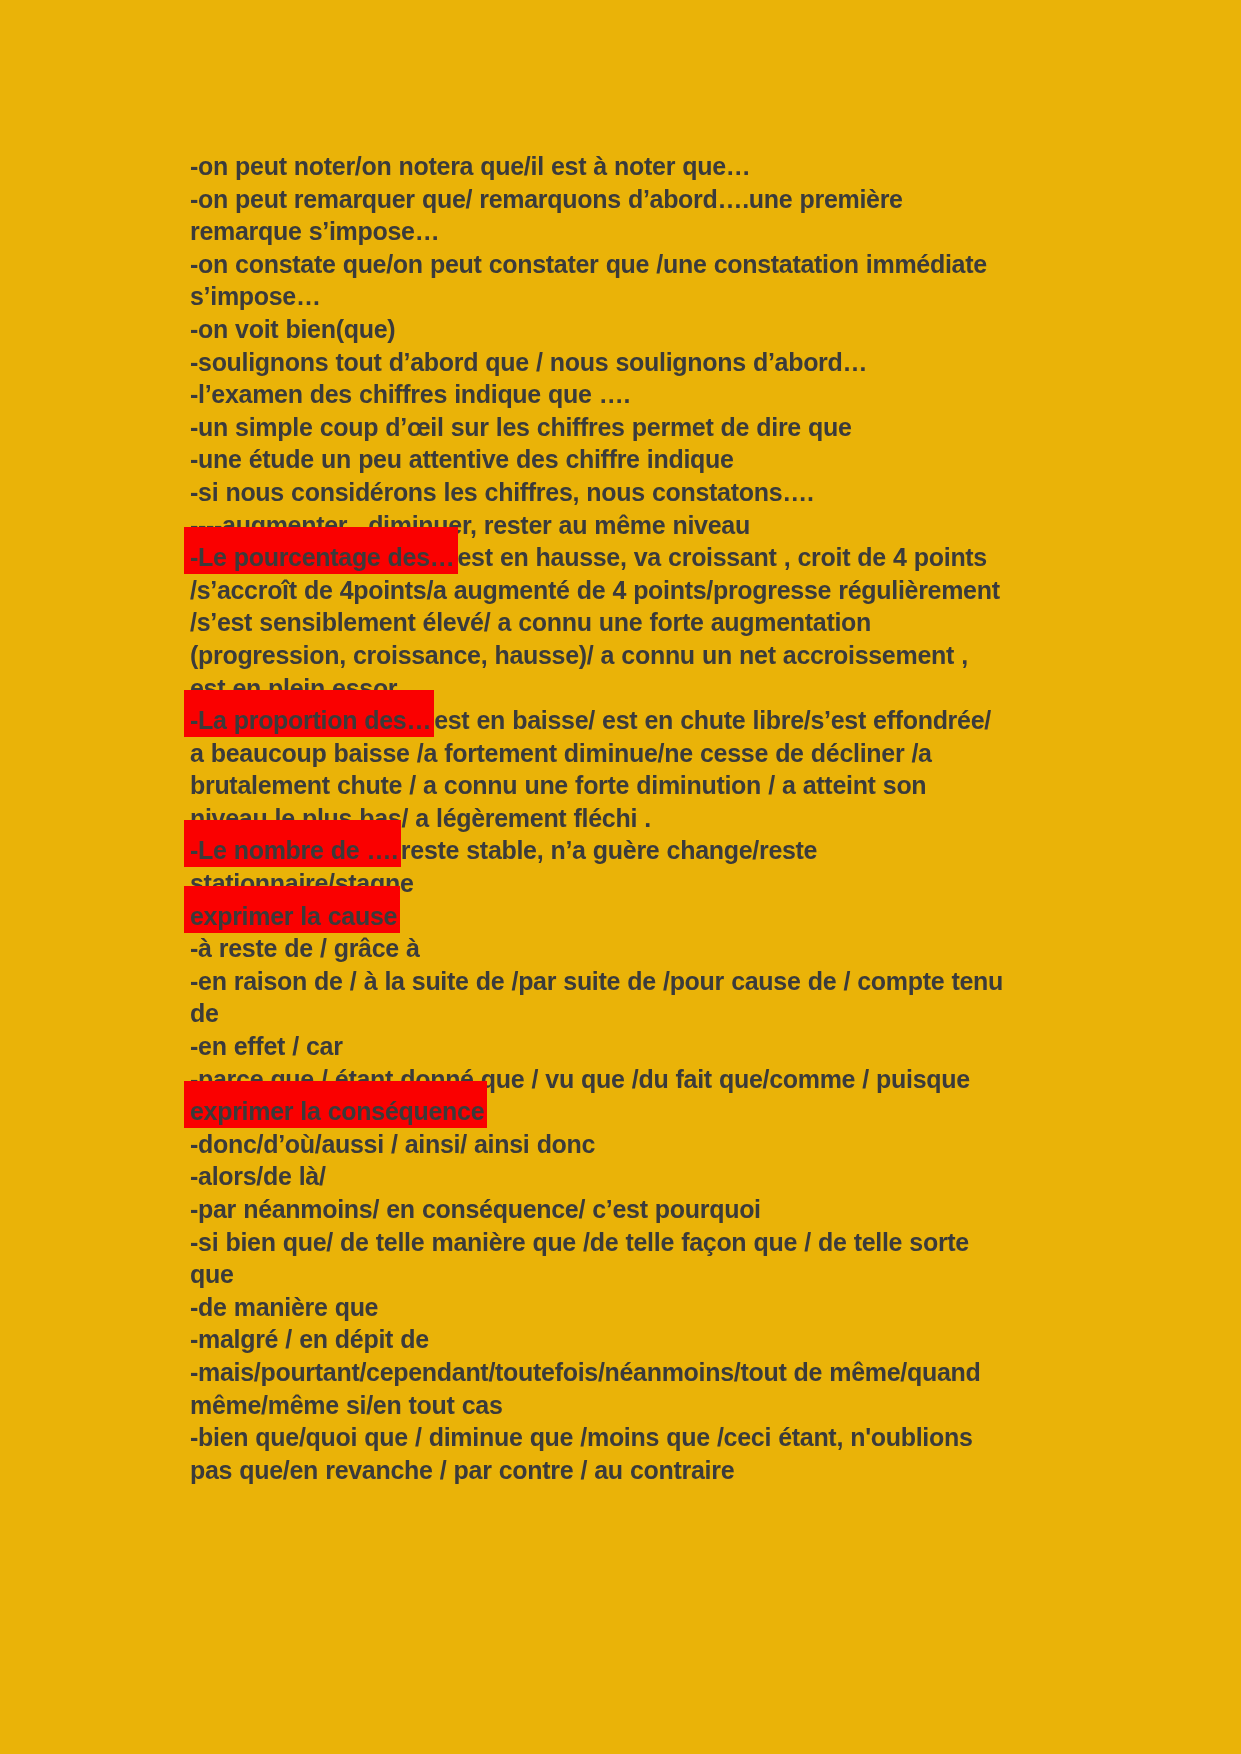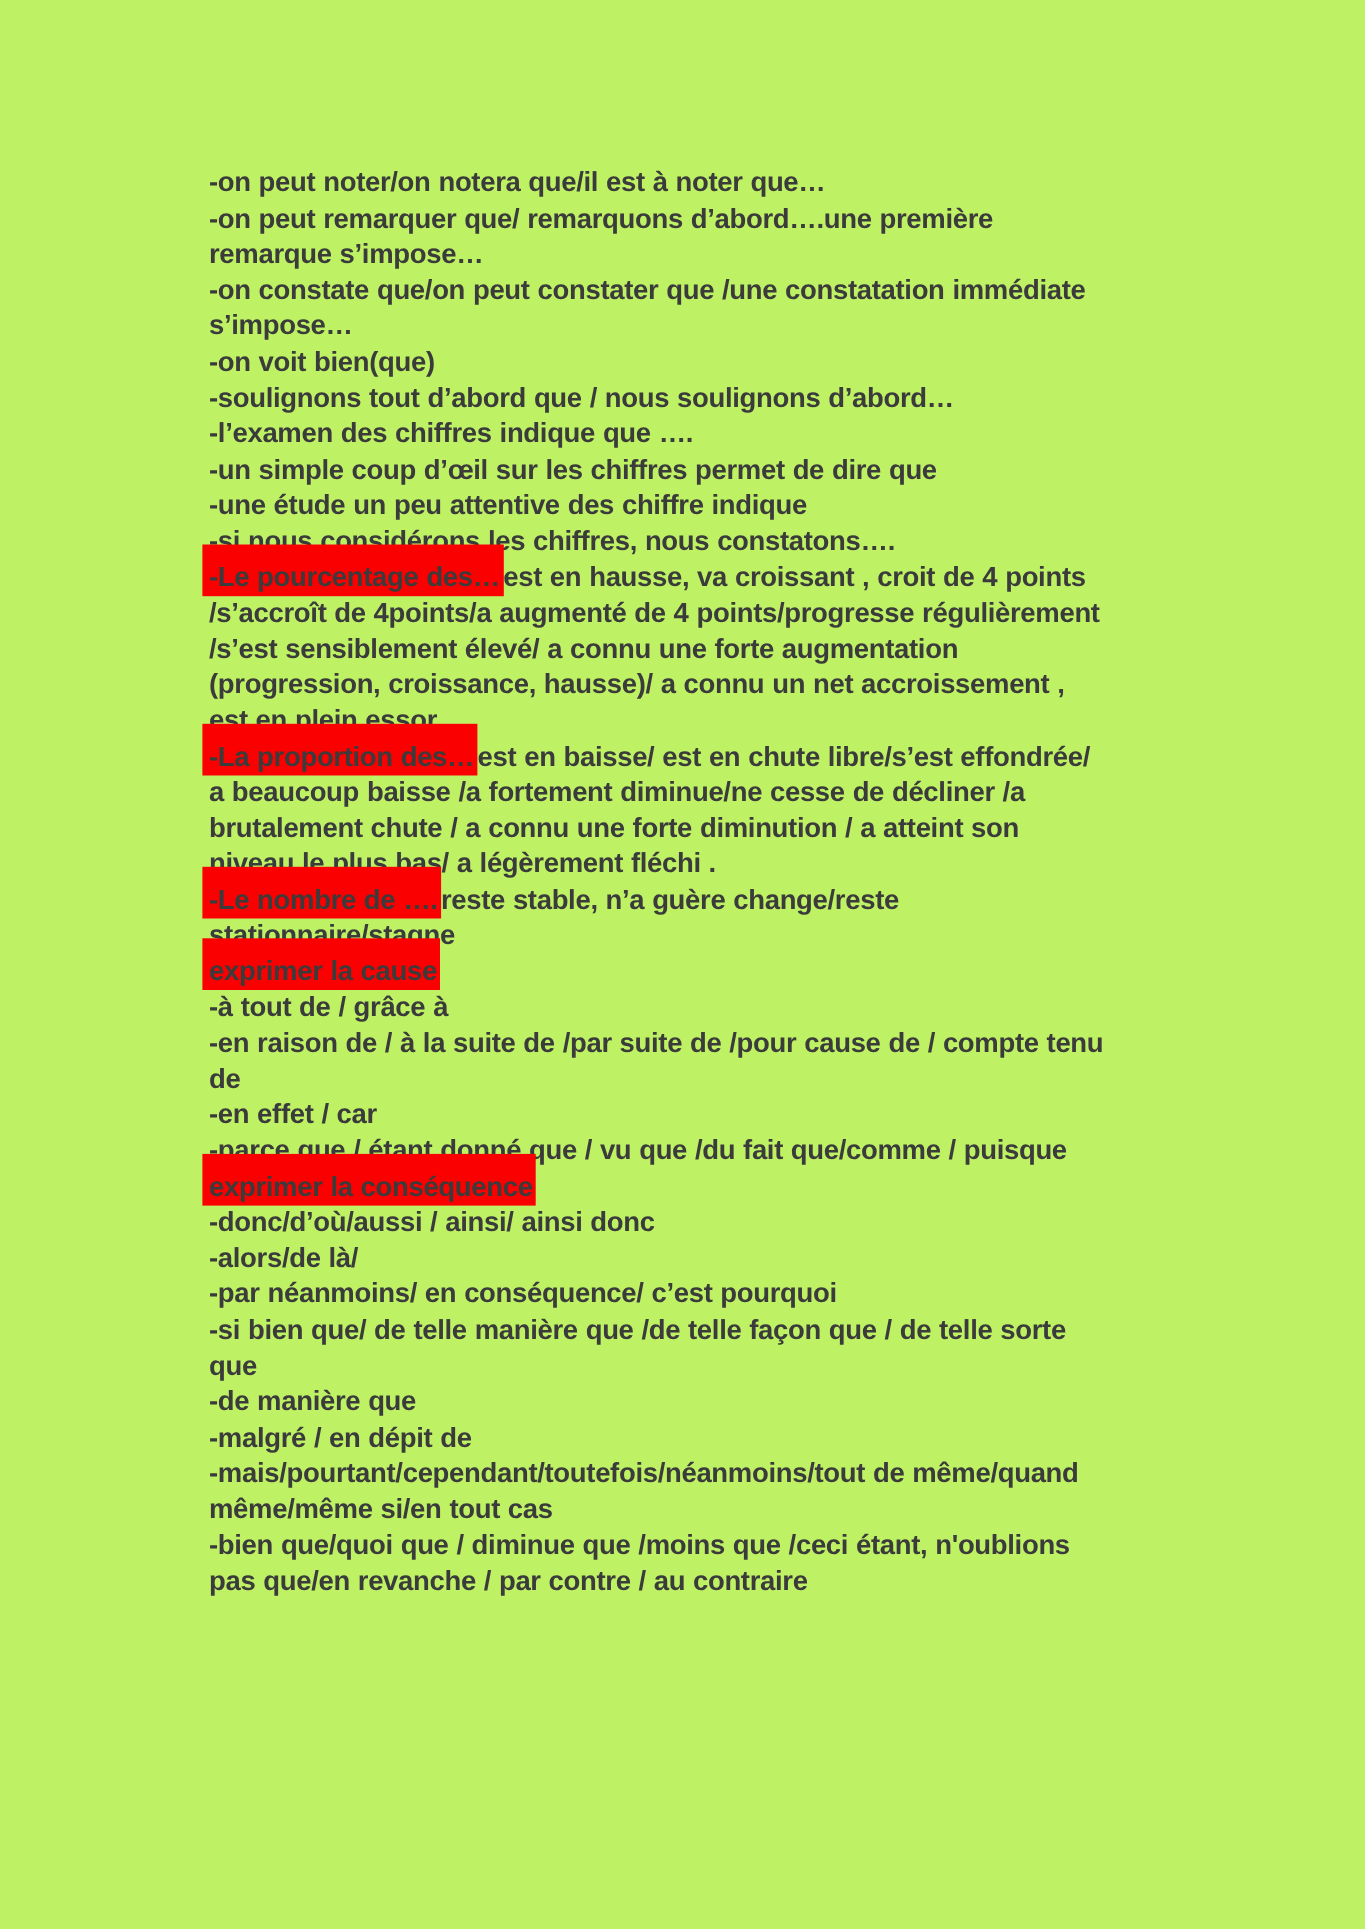--- a/index.html
+++ b/index.html
@@ -10,21 +10,21 @@
     width: 1241px;
     height: 1754px;
     background: #ffffff;
     position: relative;
     overflow: hidden;
     font-family: "Liberation Sans", sans-serif;
   }
   .doc-page {
     position: absolute;
     inset: 0;
-    background: #bef264;
+    background: #eab308;
   }
   .doc-body {
     position: absolute;
     left: 190px;
     top: 150px;
     width: 818px;
   }
   .para {
     margin: 0;
     font-weight: bold;
@@ -49,25 +49,26 @@
   <div class="doc-body">
       <p class="para">-on peut noter/on notera que/il est à noter que…</p>
       <p class="para">-on peut remarquer que/ remarquons d’abord….une première remarque s’impose…</p>
       <p class="para">-on constate que/on peut constater que /une constatation immédiate s’impose…</p>
       <p class="para">-on voit bien(que)</p>
       <p class="para">-soulignons tout d’abord que / nous soulignons d’abord…</p>
       <p class="para">-l’examen des chiffres indique que ….</p>
       <p class="para">-un simple coup d’œil sur les chiffres permet de dire que</p>
       <p class="para">-une étude un peu attentive des chiffre indique</p>
       <p class="para">-si nous considérons les chiffres, nous constatons….</p>
+      <p class="para">----augmenter , diminuer, rester au même niveau</p>
       <p class="para"><span class="hl">-Le pourcentage des…</span>est en hausse, va croissant , croit de 4 points /s’accroît de 4points/a augmenté de 4 points/progresse régulièrement /s’est sensiblement élevé/ a connu une forte augmentation (progression, croissance, hausse)/ a connu un net accroissement , est en plein essor.</p>
       <p class="para"><span class="hl">-La proportion des…</span>est en baisse/ est en chute libre/s’est effondrée/ a beaucoup baisse /a fortement diminue/ne cesse de décliner /a brutalement chute / a connu une forte diminution / a atteint son niveau le plus bas/ a légèrement fléchi .</p>
       <p class="para"><span class="hl">-Le nombre de ….</span>reste stable, n’a guère change/reste stationnaire/stagne</p>
       <p class="para"><span class="hl">exprimer la cause</span></p>
-      <p class="para">-à tout de / grâce à</p>
+      <p class="para">-à reste de / grâce à</p>
       <p class="para">-en raison de / à la suite de /par suite de /pour cause de / compte tenu de</p>
       <p class="para">-en effet / car</p>
       <p class="para">-parce que / étant donné que / vu que /du fait que/comme / puisque</p>
       <p class="para"><span class="hl">exprimer la conséquence</span></p>
       <p class="para">-donc/d’où/aussi / ainsi/ ainsi donc</p>
       <p class="para">-alors/de là/</p>
       <p class="para">-par néanmoins/ en conséquence/ c’est pourquoi</p>
       <p class="para">-si bien que/ de telle manière que /de telle façon que / de telle sorte que</p>
       <p class="para">-de manière que</p>
       <p class="para">-malgré / en dépit de</p>

